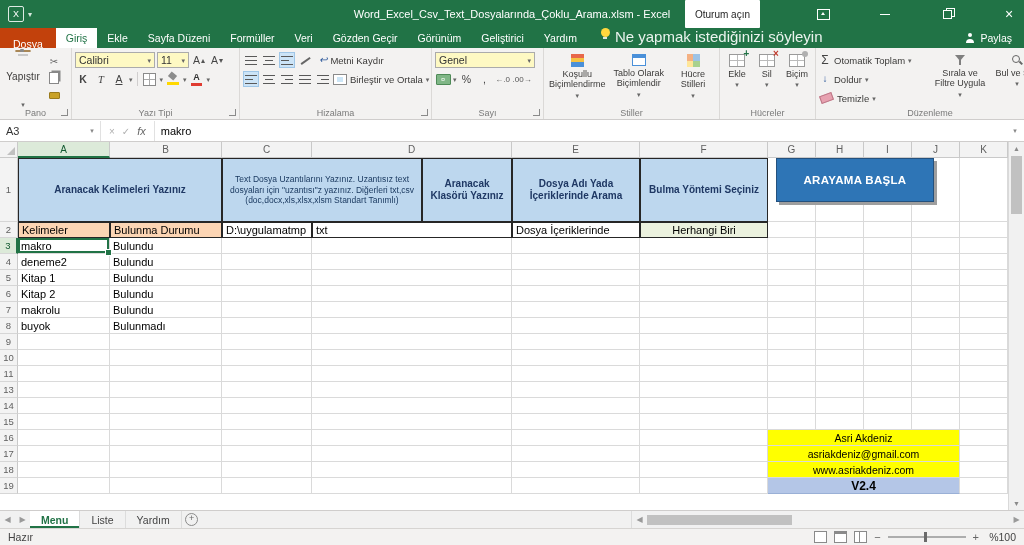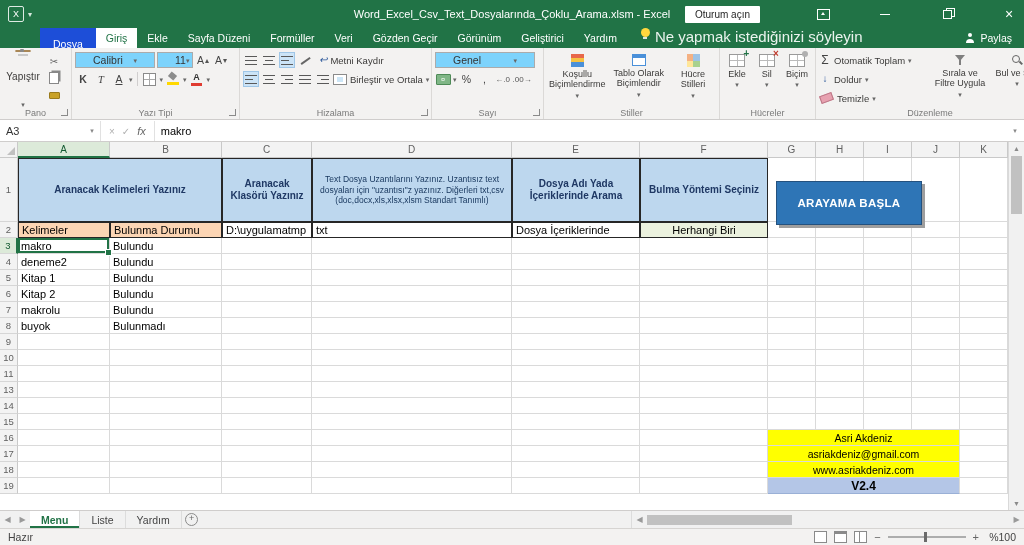--- a/index.html
+++ b/index.html
@@ -4,50 +4,50 @@
 <style>
   html,body{margin:0;padding:0;background:#999;}
   #app{position:relative;width:1024px;height:545px;background:#fff;overflow:hidden;
        font-family:"Liberation Sans",sans-serif;-webkit-font-smoothing:antialiased;}
   
   .titlebar{position:absolute;top:0;left:0;right:0;height:28px;background:#217346;display:flex;align-items:center;color:#fff;}
   .qat{display:flex;align-items:center;gap:4px;padding-left:8px;}
   .xl-logo{width:14px;height:14px;border:1px solid rgba(255,255,255,.85);border-radius:2px;display:flex;align-items:center;justify-content:center;font-size:9px;color:#fff;}
   .qat-caret{font-size:8px;color:#d6e8dd;}
   .wtitle{position:absolute;left:50%;transform:translateX(-50%);font-size:11px;color:#fff;white-space:nowrap;}
-  .tb-right{margin-left:auto;display:flex;align-items:center;height:100%;gap:32px;}
+  .tb-right{margin-left:auto;display:flex;height:100%;gap:32px;}
   .signin{background:#fff;border:none;color:#262626;font-size:10px;padding:3px 10px;border-radius:1px;margin-right:16px;font-family:inherit;cursor:pointer;}
   .win-btn{width:30px;height:28px;display:flex;align-items:center;justify-content:center;color:#fff;}
   .ribopt-g{width:11px;height:9px;border:1px solid #fff;position:relative;}
   .ribopt-g::after{content:"";position:absolute;left:3px;top:2px;border-left:2px solid transparent;border-right:2px solid transparent;border-bottom:3px solid #fff;}
   .min-g{width:10px;height:1px;background:#fff;}
   .restore-g{width:7px;height:7px;border:1px solid #fff;position:relative;background:#217346;}
   .restore-g::before{content:"";position:absolute;left:2px;top:-3px;width:7px;height:7px;border:1px solid #fff;}
   .restore-g::after{content:"";position:absolute;left:-1px;top:-1px;width:7px;height:7px;background:#217346;border:1px solid #fff;}
   .close-g{font-size:14px;line-height:1;}
   
   .rtabs{position:absolute;top:28px;left:0;right:0;height:20px;background:#217346;display:flex;align-items:stretch;}
   .rtab{display:flex;align-items:center;padding:0 10px;font-size:10.5px;color:#fff;white-space:nowrap;}
-  .rtab.file{background:#1d4ed8;padding:16px 13px;margin-left:40px;}
+  .rtab.file{background:#c2410c;padding:16px 13px;}
   .rtab.active{background:#ffffff;color:#217346;}
   .tellme{display:flex;align-items:flex-start;margin-left:14px;font-size:15px;color:#eaf3ee;}
   .bulb{width:9px;height:9px;border-radius:50%;background:#ffd83d;margin-right:5px;position:relative;}
   .bulb::after{content:"";position:absolute;left:2.5px;bottom:-2px;width:4px;height:2px;background:#d8e6dd;}
   .share{margin-left:auto;display:flex;align-items:center;padding:0 12px;font-size:10.5px;color:#fff;}
   .person{width:10px;height:10px;position:relative;margin-right:5px;}
   .person::before{content:"";position:absolute;left:3px;top:0;width:4px;height:4px;border-radius:50%;background:#fff;}
   .person::after{content:"";position:absolute;left:1px;bottom:0;width:8px;height:4px;border-radius:4px 4px 0 0;background:#fff;}
   
   .ribbon{position:absolute;top:48px;left:0;right:0;height:72px;background:#f3f2f1;border-bottom:1px solid #cfcdcc;display:flex;box-sizing:border-box;}
   .rgroup{position:relative;border-right:1px solid #dbd9d7;box-sizing:border-box;padding:4px 3px 14px;flex:0 0 auto;}
   .glabel{position:absolute;bottom:1px;left:0;right:0;text-align:center;font-size:9px;color:#7a7a7a;}
   .dlg{position:absolute;right:3px;bottom:3px;width:6px;height:6px;border-right:1px solid #8a8a8a;border-bottom:1px solid #8a8a8a;}
   .gbody{display:flex;gap:3px;height:54px;}
   .caret{font-size:7px;color:#666;line-height:1;}
-  .combo{display:inline-flex;align-items:center;justify-content:space-between;background:#7dd3fc;border:1px solid #ababab;height:16px;padding:0 17px;font-size:10.5px;color:#333;box-sizing:border-box;}
+  .combo{display:inline-flex;align-items:center;justify-content:space-between;background:#fef9c3;border:1px solid #ababab;height:16px;padding:0 3px;font-size:10.5px;color:#333;box-sizing:border-box;}
   .tbtn{display:inline-flex;align-items:center;justify-content:center;min-width:16px;height:16px;font-size:10.5px;color:#444;gap:1px;}
   .tbtn.on{background:#cce4f7;border:1px solid #9fc6e7;box-sizing:border-box;}
   .vsep{width:1px;height:14px;background:#d0cece;margin:0 2px;align-self:center;}
   
   .paste-big{display:flex;flex-direction:column;align-items:center;justify-content:center;width:40px;gap:19px;font-size:10px;color:#3b3a39;}
   .clipboard{width:14px;height:17px;background:#d9b98a;border:1px solid #a98756;border-radius:2px;position:relative;}
   .clipboard::before{content:"";position:absolute;left:2px;top:3px;right:2px;bottom:2px;background:#fff;border:1px solid #c9c9c9;}
   .clipboard::after{content:"";position:absolute;left:4px;top:-2px;width:4px;height:3px;background:#8a8a8a;border-radius:1px;}
   .minicol{display:flex;flex-direction:column;justify-content:flex-start;gap:3px;padding-top:2px;}
   .mini{width:16px;height:14px;display:flex;align-items:center;justify-content:center;font-size:10px;color:#666;}
@@ -121,21 +121,21 @@
   .cell.hdr{background:#bdd7ee;border:1px solid #262626;justify-content:center;text-align:center;white-space:normal;font-size:10px;line-height:1.25;padding:1px 4px;color:#1f3864;font-weight:600;}
   .cell.small{font-size:8.5px;font-weight:normal;color:#17365d;}
   .cell.salmon{background:#fcd5b4;}
   .cell.bordered{border:1px solid #262626;text-align:right;}
   .cell.greenfill{background:#ebf1de;}
   .cell.center{justify-content:center;text-align:center;}
   .cell.yellow{background:#ffff00;justify-content:center;text-align:center;font-size:10.5px;}
   .cell.version{background:#b4c6e7;justify-content:center;text-align:center;font-size:12px;font-weight:bold;border-bottom:1px solid #9ab0d6;}
   .cell.selected{box-shadow:inset 0 0 0 2px #217346;position:relative;z-index:2;overflow:visible;}
   .fill-handle{position:absolute;right:-3px;bottom:-3px;width:5px;height:5px;background:#217346;border:1px solid #fff;z-index:3;}
-  .action-btn{position:absolute;left:776px;top:23px;width:146px;height:44px;background:#2e75b6;border:1px solid #24517e;box-shadow:3px 3px 0 #9e9e9e;color:#fff;font-weight:bold;font-size:11.5px;font-family:inherit;letter-spacing:.3px;cursor:pointer;}
+  .action-btn{position:absolute;left:776px;top:0;width:158px;height:44px;background:#2e75b6;border:1px solid #24517e;box-shadow:3px 3px 0 #9e9e9e;color:#fff;font-weight:bold;font-size:11.5px;font-family:inherit;letter-spacing:.3px;cursor:pointer;}
   .vscroll{position:absolute;left:1008px;top:142px;width:16px;height:368px;background:#f1f1f1;border-left:1px solid #d9d9d9;box-sizing:border-box;display:flex;flex-direction:column;align-items:center;}
   .varrow{height:13px;width:100%;display:flex;align-items:center;justify-content:center;color:#8a8a8a;font-size:7px;}
   .vthumb{width:11px;height:58px;background:#c1c1c1;margin-top:1px;}
   .vspace{flex:1;}
   
   .sheetbar{position:absolute;top:510px;left:0;right:0;height:18px;background:#f1f1f1;border-top:1px solid #cfcdcc;box-sizing:border-box;display:flex;align-items:stretch;font-size:10.5px;}
   .snav{width:15px;display:flex;align-items:center;justify-content:center;color:#9a9a9a;font-size:8px;}
   .stab{padding:0 11px;display:flex;align-items:center;color:#444;border-right:1px solid #dcdcdc;}
   .stab.active{background:#fff;color:#217346;font-weight:bold;box-shadow:inset 0 -2px 0 #217346;}
   .addsheet{width:20px;display:flex;align-items:center;justify-content:center;}
@@ -433,22 +433,22 @@
       <div class="col-hdr" style="width: 48px; flex: 0 0 48px;">G</div>
       <div class="col-hdr" style="width: 48px; flex: 0 0 48px;">H</div>
       <div class="col-hdr" style="width: 48px; flex: 0 0 48px;">I</div>
       <div class="col-hdr" style="width: 48px; flex: 0 0 48px;">J</div>
       <div class="col-hdr" style="width: 48px; flex: 0 0 48px;">K</div>
     </div>
   <div id="grid-body">
       <div class="grid-row" style="height: 64px;">
         <div class="row-hdr">1</div>
         <div class="cell hdr" style="width: 204px; flex: 0 0 204px;">Aranacak Kelimeleri Yazınız</div>
+        <div class="cell hdr small" style="width: 200px; flex: 0 0 200px;">Text Dosya Uzantılarını Yazınız. Uzantısız text dosyaları için "uzantısı"z yazınız. Diğerleri txt,csv (doc,docx,xls,xlsx,xlsm Standart Tanımlı)</div>
         <div class="cell hdr" style="width: 90px; flex: 0 0 90px;">Aranacak Klasörü Yazınız</div>
-        <div class="cell hdr small" style="width: 200px; flex: 0 0 200px;">Text Dosya Uzantılarını Yazınız. Uzantısız text dosyaları için "uzantısı"z yazınız. Diğerleri txt,csv (doc,docx,xls,xlsx,xlsm Standart Tanımlı)</div>
         <div class="cell hdr" style="width: 128px; flex: 0 0 128px;">Dosya Adı Yada İçeriklerinde Arama</div>
         <div class="cell hdr" style="width: 128px; flex: 0 0 128px;">Bulma Yöntemi Seçiniz</div>
         <div class="cell" style="width: 48px; flex: 0 0 48px;"></div>
         <div class="cell" style="width: 48px; flex: 0 0 48px;"></div>
         <div class="cell" style="width: 48px; flex: 0 0 48px;"></div>
         <div class="cell" style="width: 48px; flex: 0 0 48px;"></div>
         <div class="cell" style="width: 48px; flex: 0 0 48px;"></div>
       </div>
       <div class="grid-row" style="height: 16px;">
         <div class="row-hdr">2</div>

